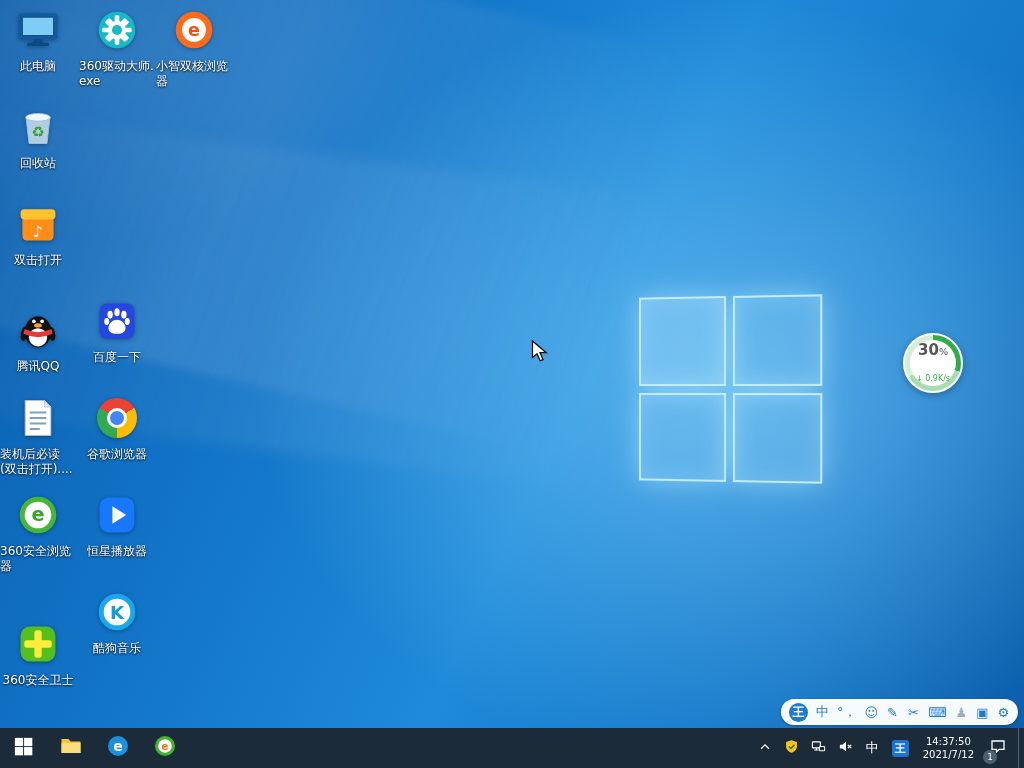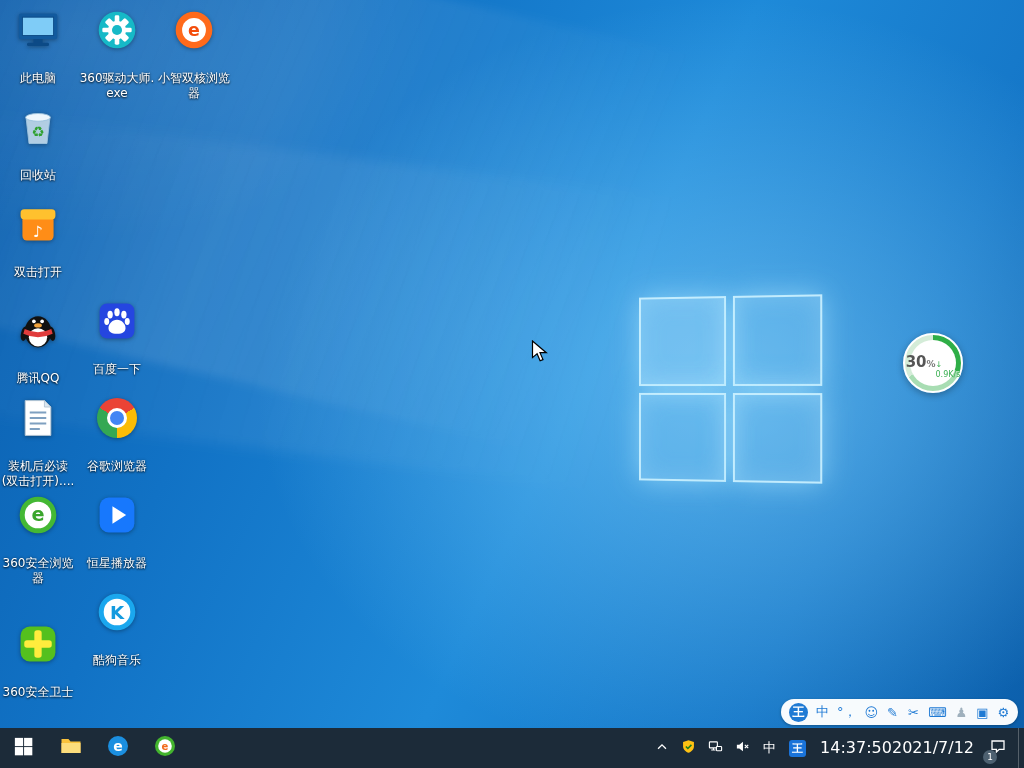--- a/index.html
+++ b/index.html
@@ -19,28 +19,28 @@
     grid-template-columns:1fr 1fr;grid-template-rows:1fr 1fr;gap:7px;
     transform:perspective(900px) rotateY(-10deg)}
   #win-logo .pane{background:rgba(150,215,250,.26);border:2px solid rgba(205,242,255,.9);
     box-shadow:0 0 26px rgba(170,230,255,.6), inset 0 0 26px rgba(190,235,255,.28)}
   #win-logo .pane:first-child{background:rgba(175,228,255,.36)}
 
   
   #icons-grid{position:absolute;inset:0}
   .desktop-icon{position:absolute;width:76px;display:flex;flex-direction:column;align-items:center;cursor:default}
   .desktop-icon .glyph{width:44px;height:44px;display:flex;align-items:center;justify-content:center;filter:drop-shadow(0 1px 2px rgba(0,0,0,.35))}
-  .desktop-icon .label{margin-top:19px;font-size:12px;color:#fff;text-align:center;line-height:15px;
+  .desktop-icon .label{margin-top:7px;font-size:12px;color:#fff;text-align:left;line-height:15px;
     text-shadow:0 1px 2px rgba(0,0,0,.85),0 0 3px rgba(0,0,0,.45);word-break:break-all;max-width:76px}
 
   
   #net-widget{position:absolute;left:903px;top:333px;width:60px;height:60px;border-radius:50%;
     background:conic-gradient(#2fae47 0 108deg,#a8ddb3 108deg 240deg,#d4ecd8 240deg 360deg);
     border:2px solid #fff;box-shadow:0 2px 7px rgba(0,0,0,.3);display:flex;align-items:center;justify-content:center}
-  #net-widget .inner{width:46px;height:46px;border-radius:50%;background:#fff;display:flex;flex-direction:row;align-items:center;justify-content:center}
+  #net-widget .inner{width:46px;height:46px;border-radius:50%;background:#fff;display:flex;flex-direction:column;align-items:center;justify-content:center}
   #net-widget .pct{font-size:15px;font-weight:bold;color:#555;line-height:15px}
   #net-widget .pct-u{font-size:9px;font-weight:bold;color:#777}
   #net-widget .spd{font-size:8px;color:#3cb054;line-height:10px;margin-top:14px}
 
   
   #ime-bar{position:absolute;left:781px;top:699px;height:26px;background:rgba(255,255,255,.97);
     border-radius:13px;display:flex;align-items:center;padding:0 8px;gap:8px;box-shadow:0 1px 3px rgba(0,0,0,.3)}
   .ime-item{font-size:13px;color:#1f7ad4;display:flex;align-items:center;justify-content:center;min-width:13px;height:100%;cursor:default}
   .ime-logo{background:#1f7ad4;color:#fff;width:19px;height:19px;min-width:19px;border-radius:50%;font-size:12px;font-weight:bold}
   .ime-item.muted{color:#9fb0bd}
@@ -51,21 +51,21 @@
   
   #taskbar{position:absolute;left:0;bottom:0;width:1024px;height:40px;background:#1c2b39;display:flex;align-items:stretch;z-index:5}
   #tb-apps{display:flex;height:100%}
   .tb-app{width:47px;height:100%;display:flex;align-items:center;justify-content:center;cursor:pointer}
   #tray{margin-left:auto;display:flex;align-items:center;height:100%}
   #tray-icons{display:flex;align-items:center;height:100%}
   .tray-item{padding:0 6px;height:100%;display:flex;align-items:center;justify-content:center;cursor:pointer}
   .tray-text{color:#fff;font-size:13px;padding:0 7px;height:100%;display:flex;align-items:center;cursor:pointer}
   .wang-box{width:17px;height:17px;background:#1a73d9;color:#fff;font-size:11px;font-weight:bold;border-radius:3px;
     display:flex;align-items:center;justify-content:center;margin:0 6px;cursor:pointer}
-  .clock{color:#fff;font-size:16px;text-align:center;line-height:13.5px;padding:0 8px;display:flex;flex-direction:row;justify-content:center;cursor:pointer}
+  .clock{color:#fff;font-size:10px;text-align:center;line-height:13.5px;padding:0 8px;display:flex;flex-direction:column;justify-content:center;cursor:pointer}
   .notif{position:relative;padding:0 12px 0 8px;height:100%;display:flex;align-items:center;cursor:pointer}
   .badge{position:absolute;bottom:4px;left:1px;min-width:14px;height:14px;border-radius:7px;background:#4d6070;
     color:#fff;font-size:9px;display:flex;align-items:center;justify-content:center;padding:0 2px}
   .sliver{width:6px;height:100%;border-left:1px solid rgba(255,255,255,.25);cursor:pointer}
 </style>
 </head>
 <body>
 
 <div id="desktop">
   <div class="beam b1"></div>

